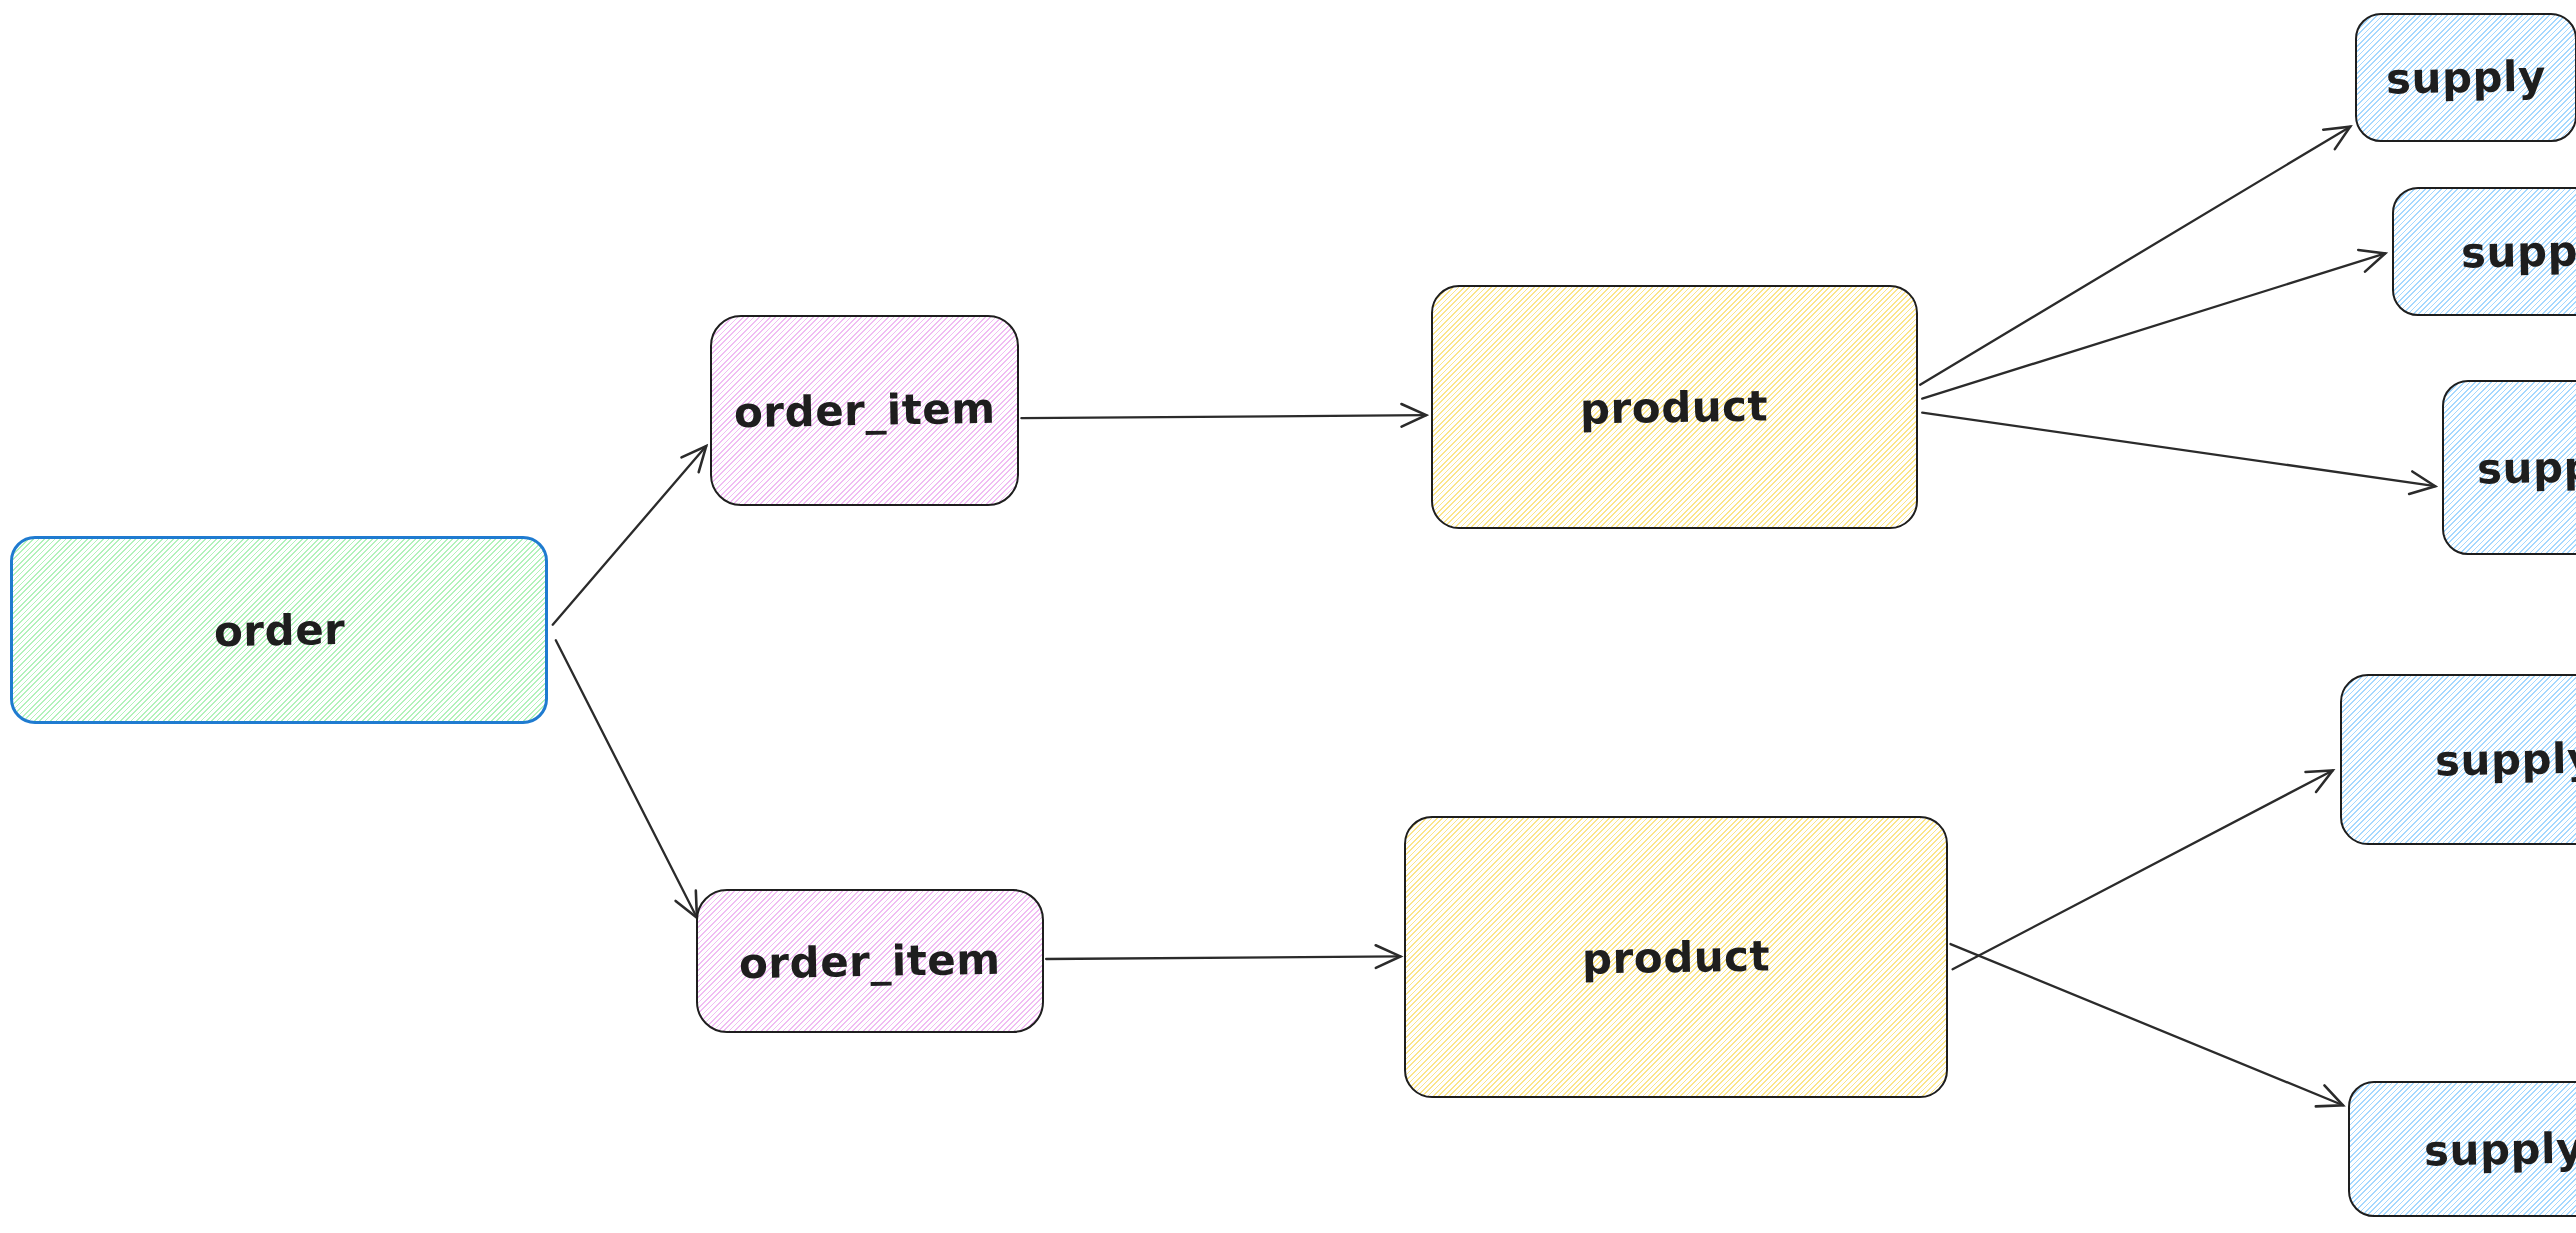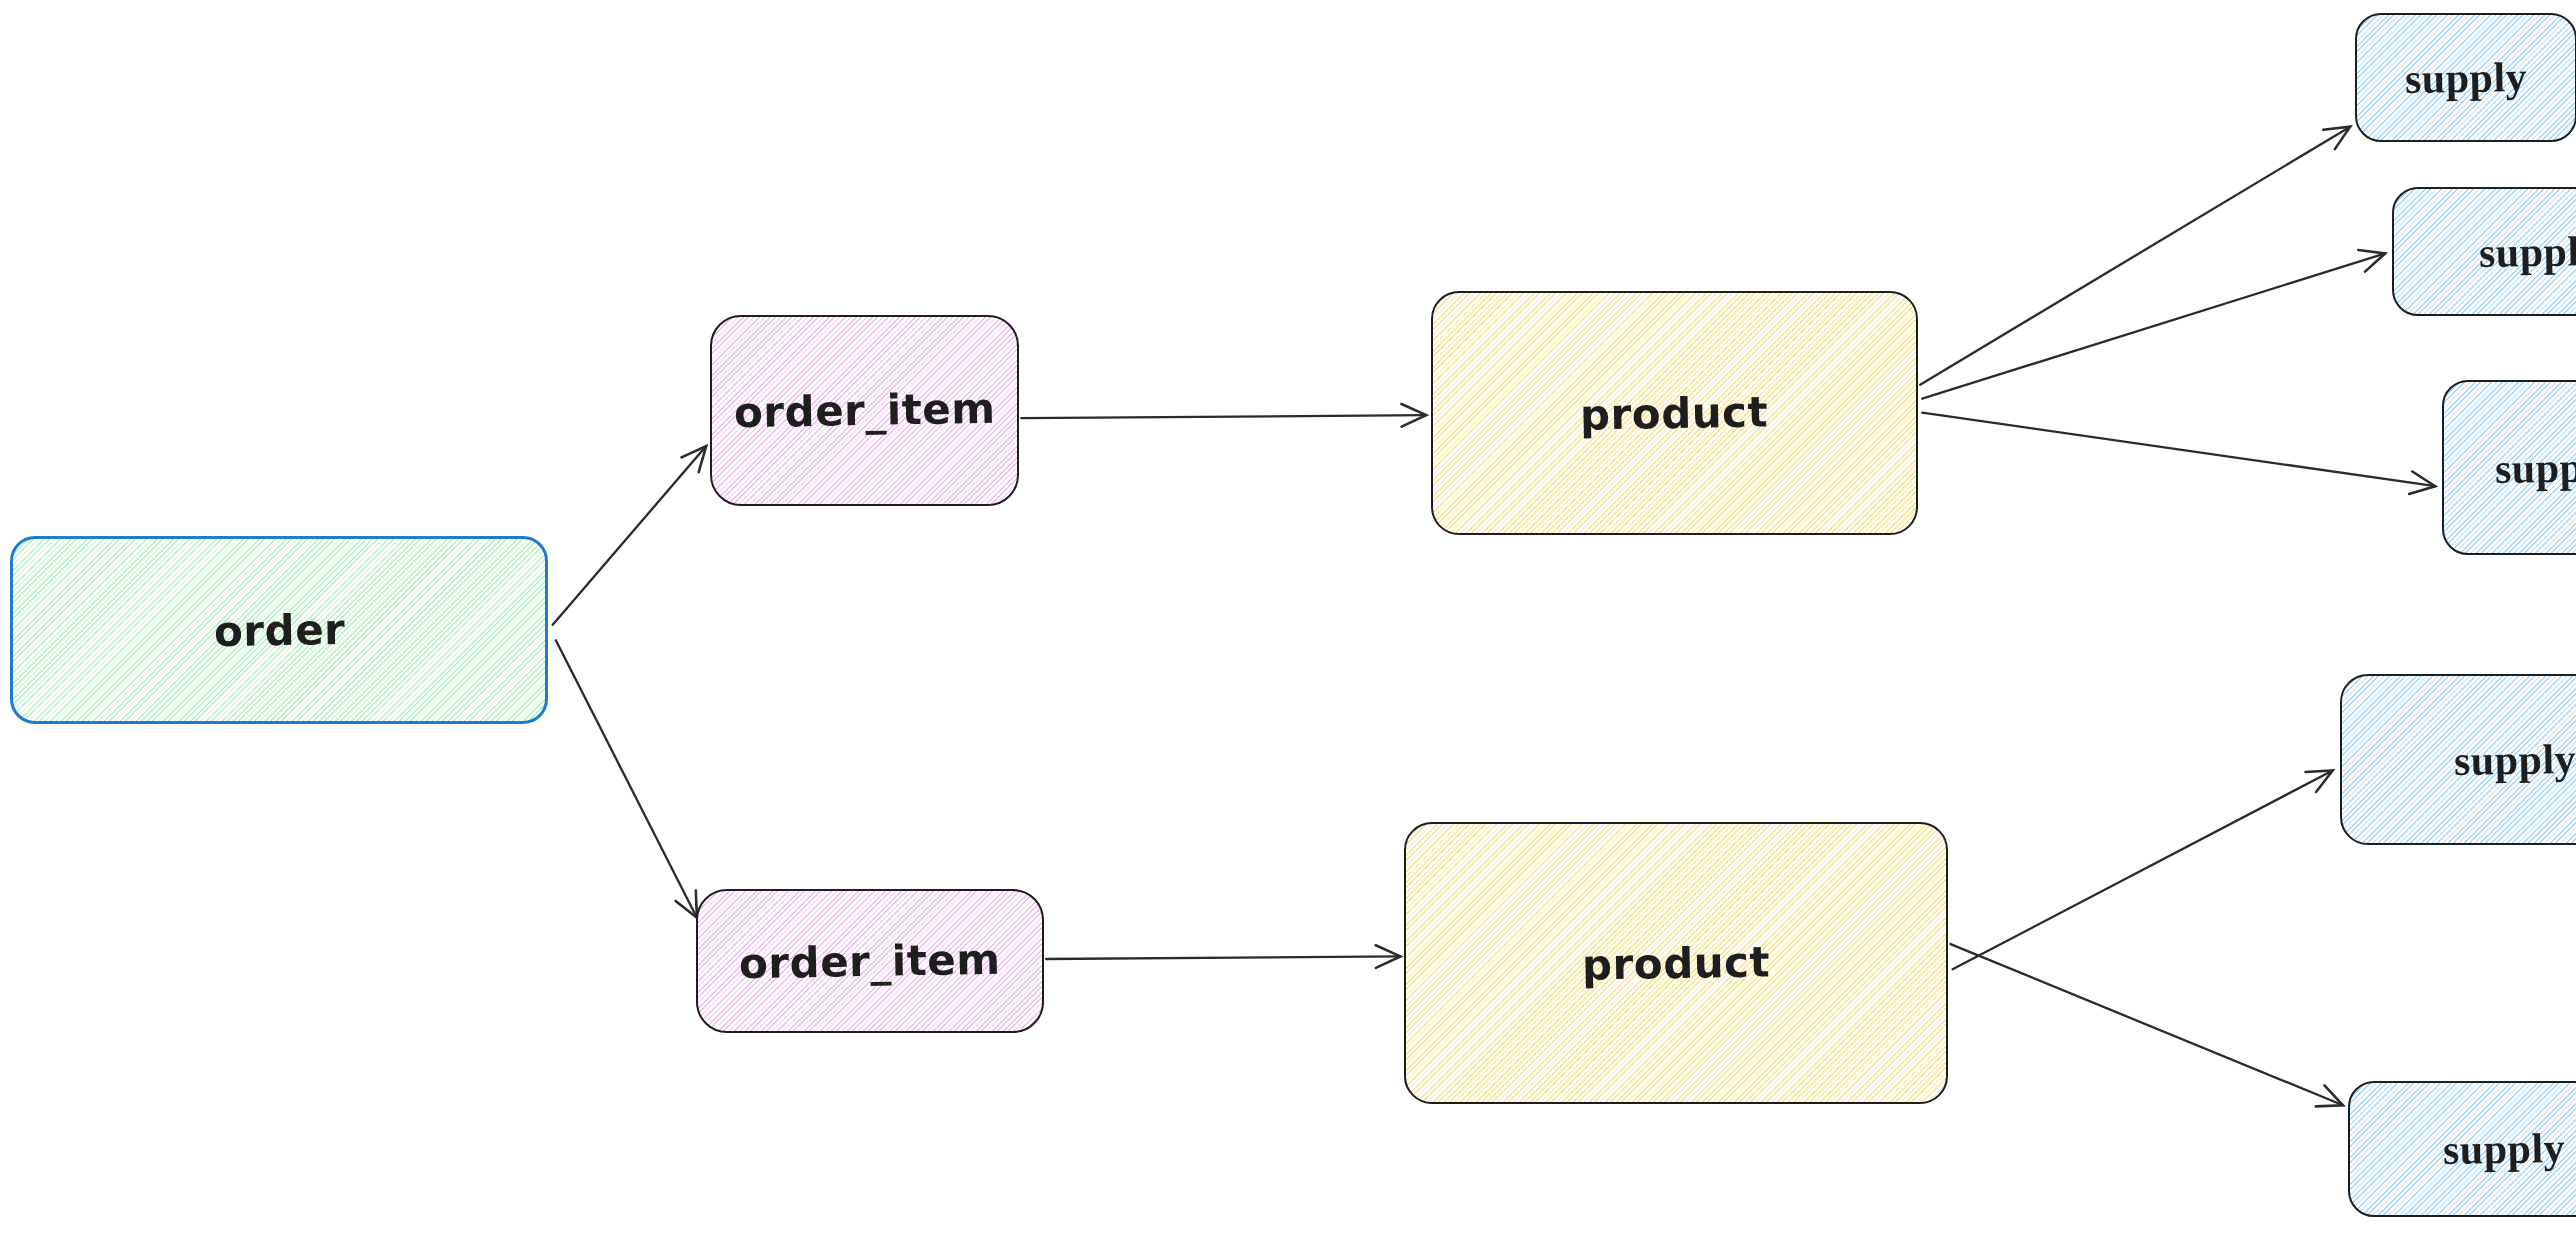--- a/index.html
+++ b/index.html
@@ -48,27 +48,25 @@
   .fill-violet {
     background-image: repeating-linear-gradient(135deg,
       rgba(255,255,255,0) 0px, rgba(255,255,255,0) 2.6px,
       #f0bdf3 2.6px, #f0bdf3 3.8px);
     text-align: right;
   }
   .fill-yellow {
     background-image: repeating-linear-gradient(135deg,
       rgba(255,255,255,0) 0px, rgba(255,255,255,0) 2.6px,
       #fbe58a 2.6px, #fbe58a 3.8px);
-    margin-top: 6px;
   }
   .fill-blue {
     background-image: repeating-linear-gradient(135deg,
       rgba(255,255,255,0) 0px, rgba(255,255,255,0) 2.6px,
       #a5d8ff 2.6px, #a5d8ff 3.8px);
-    font-family: Liberation Serif, serif;
   }
   .stroke-dark { border: 2.6px solid #1e1e1e; }
   .stroke-blue { border: 3.6px solid #1f7bd0; }
 
   #node-order          { left: 10.3px;   top: 536px; width: 538px; height: 188px; border-radius: 25px; }
   #node-order-item-top { left: 710px; top: 315px;  width: 309px;  height: 191px; border-radius: 31px; }
   #node-order-item-bot { left: 696px; top: 889px; width: 348px;  height: 144px; border-radius: 31px; }
   #node-product-top    { left: 1431px; top: 285px;  width: 487px;  height: 244px; border-radius: 28px; }
   #node-product-bot    { left: 1404px; top: 816px; width: 544px; height: 282px; border-radius: 28px; }
   #node-supply-1       { left: 2355px; top: 13px;   width: 222px;  height: 129px; border-radius: 26px; }

